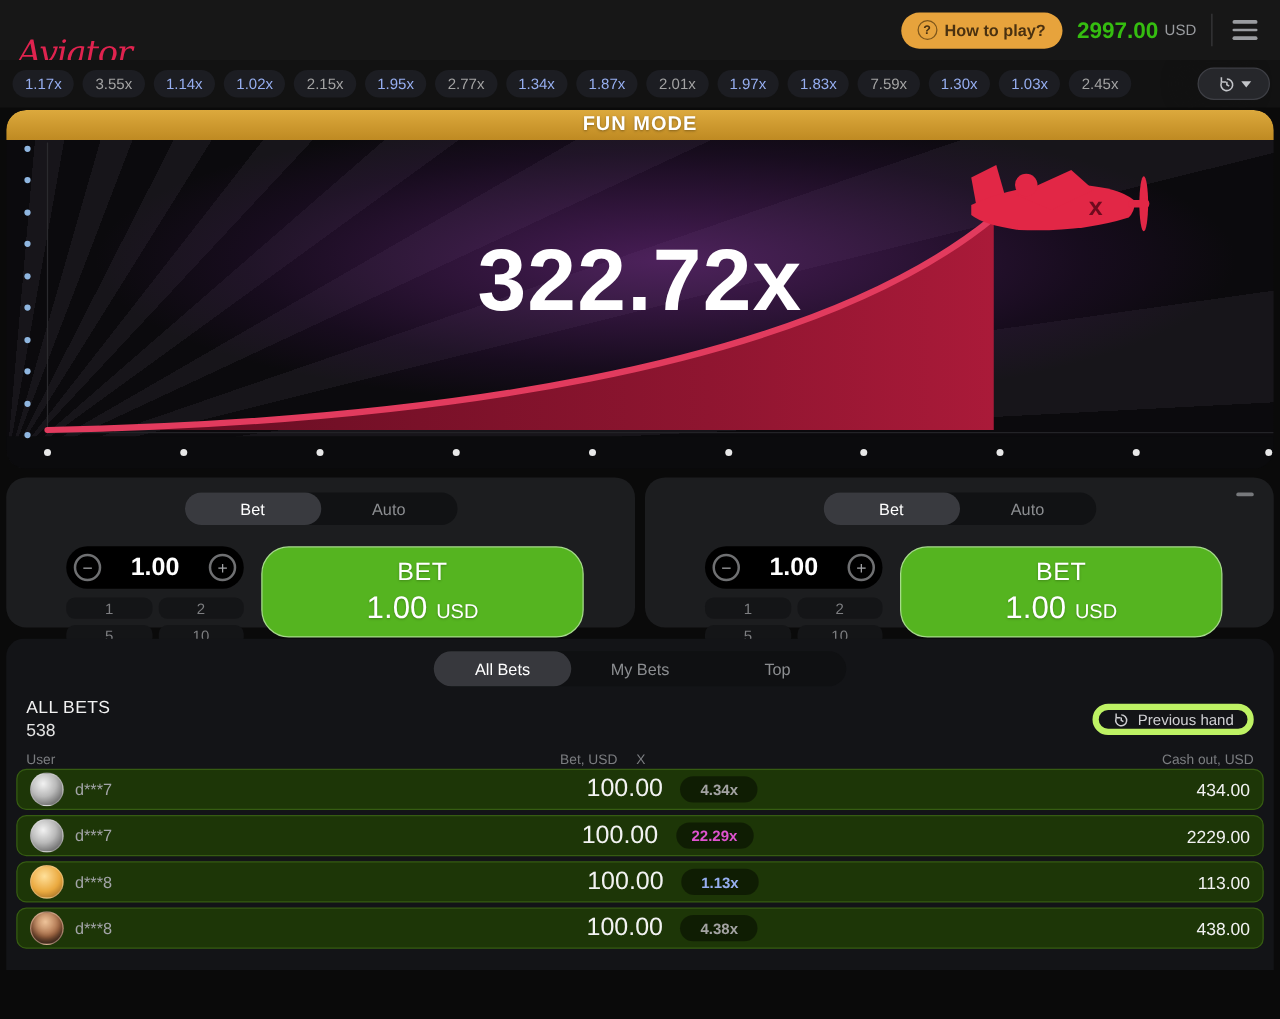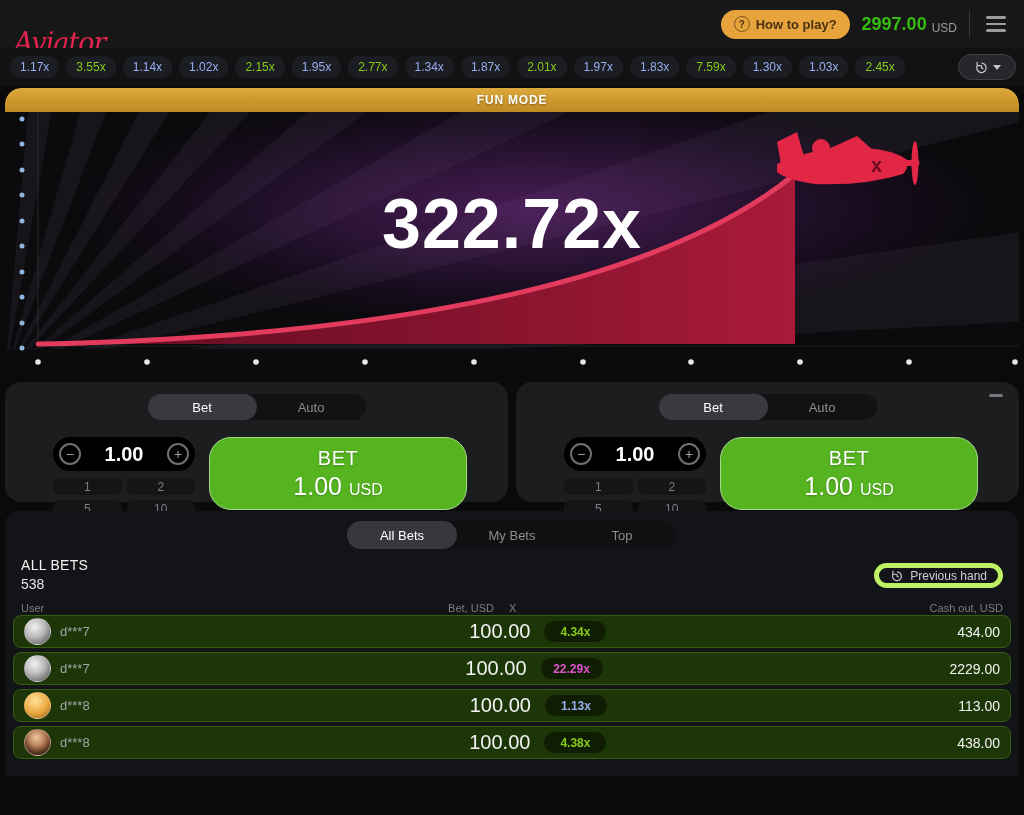--- a/index.html
+++ b/index.html
@@ -11,53 +11,53 @@
             padding:0 14px; }
   .logo { font-family:"DejaVu Serif", serif; font-style:italic; font-weight:normal;
           font-size:27px; color:#e0234f; letter-spacing:-1px;margin-top:36px; }
   .header-right { margin-left:auto; display:flex; align-items:center; gap:12px; }
   .howto { display:flex; align-items:center; gap:6px; background:#e7a33c;
            border:none; border-radius:15px; height:29px; padding:0 13px;
            color:#4a3110; font-size:13px; font-weight:bold; cursor:pointer; }
   .howto .qmark { width:16px; height:16px; border:1.5px solid rgba(90,60,16,.75);
            border-radius:50%; font-size:10px; display:flex; align-items:center;
            justify-content:center; }
-  .balance { display:flex; align-items:flex-end; gap:5px; }
+  .balance { display:flex; align-items:center; gap:5px; }
   .balance .amt { color:#35bd10; font-size:18px; font-weight:bold; }
   .balance .cur { color:#9a9ca0; font-size:12px; }
   .vdiv { width:1px; height:26px; background:#3a3a3c; }
   .burger { display:flex; flex-direction:column; gap:4px; cursor:pointer; padding:4px; }
   .burger span { width:20px; height:2.5px; background:#9a9ca0; border-radius:2px; }
 
   
   .history { height:38px; background:#121212; display:flex; align-items:center;
              gap:7px; padding:0 10px; position:relative; overflow:hidden; }
   .hchip { height:22px; padding:0 10px; border-radius:11px; background:#1c1d22;
            font-size:12px; font-weight:normal; display:flex; align-items:center;
            cursor:pointer; flex:0 0 auto; }
   .tier-blue  { color:#96aef0; }
-  .tier-purple{ color:#84cc16; }
+  .tier-purple{ color:#a3a3a3; }
   .tier-pink  { color:#e053cf; }
   .hist-btn { position:absolute; right:8px; top:6px; height:26px; width:58px;
            border-radius:13px; background:#26272b; border:1px solid #3e3f45;
            display:flex; align-items:center; justify-content:center; gap:4px;
            cursor:pointer; box-shadow:-14px 0 14px #121212; }
   .hist-btn svg { width:15px; height:15px; stroke:#c3c5c9; }
   .caret { width:0; height:0; border-left:4px solid transparent;
            border-right:4px solid transparent; border-top:5px solid #c3c5c9; }
 
   
   .game { margin:2px 5px 0; height:287px; border-radius:16px; position:relative;
           overflow:hidden; background:
             radial-gradient(ellipse 60% 55% at 52% 42%, rgba(122,44,146,.55), rgba(60,18,80,.25) 55%, transparent 75%),
             repeating-conic-gradient(from 255deg at 0% 100%, #17151a 0deg 5deg, #0b0a0d 5deg 11deg);
           }
   .funmode { height:24px; background:linear-gradient(#dca93d,#bf8a22);
              display:flex; align-items:center; justify-content:center;
-             color:#fff; font-size:12px; font-weight:bold; letter-spacing:.8px;
+             color:#fff; font-size:16px; font-weight:bold; letter-spacing:.8px;
              text-shadow:0 1px 2px rgba(0,0,0,.35); border-radius:16px 16px 0 0; }
   .game svg.plot { position:absolute; left:0; top:24px; width:1014px; height:263px; }
   .bigmult { position:absolute; left:0; right:0; top:96px; text-align:center;
              color:#ffffff; font-size:70px; font-weight:bold; letter-spacing:1px; }
 
   
   .panels { display:flex; gap:8px; margin:7px 5px 0; }
   .panel { flex:1; height:120px; background:#1c1d1f; border-radius:16px;
            position:relative; padding-top:12px; }
   .mode-tabs { width:218px; height:26px; background:#111214; border-radius:13px;

